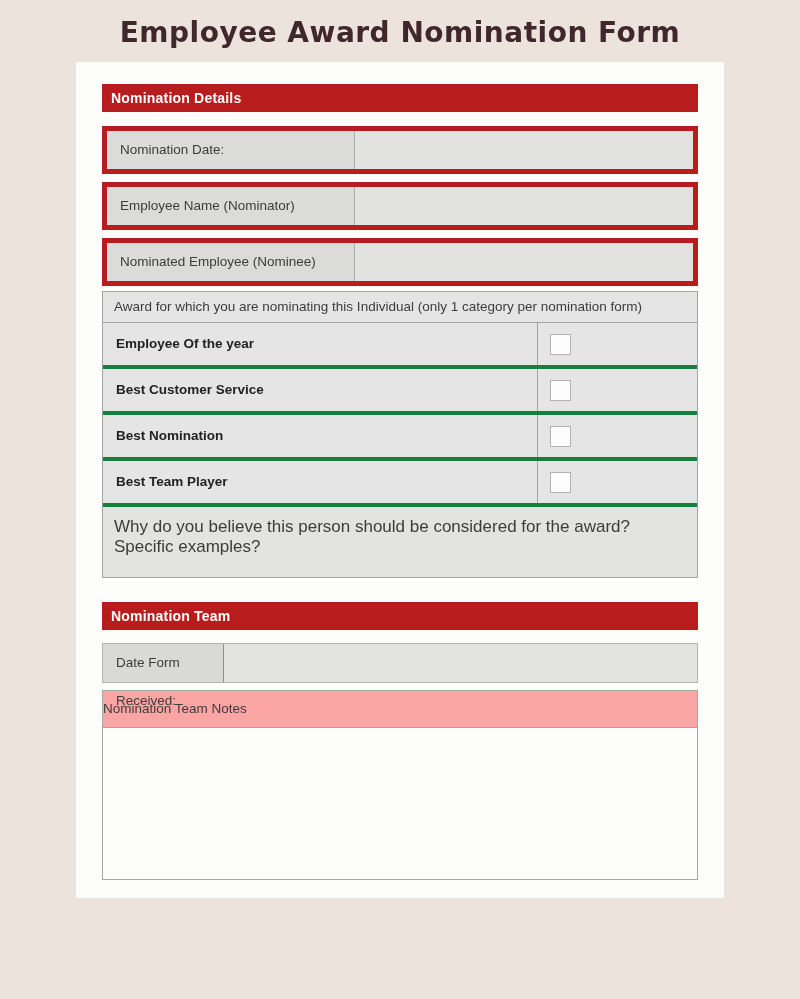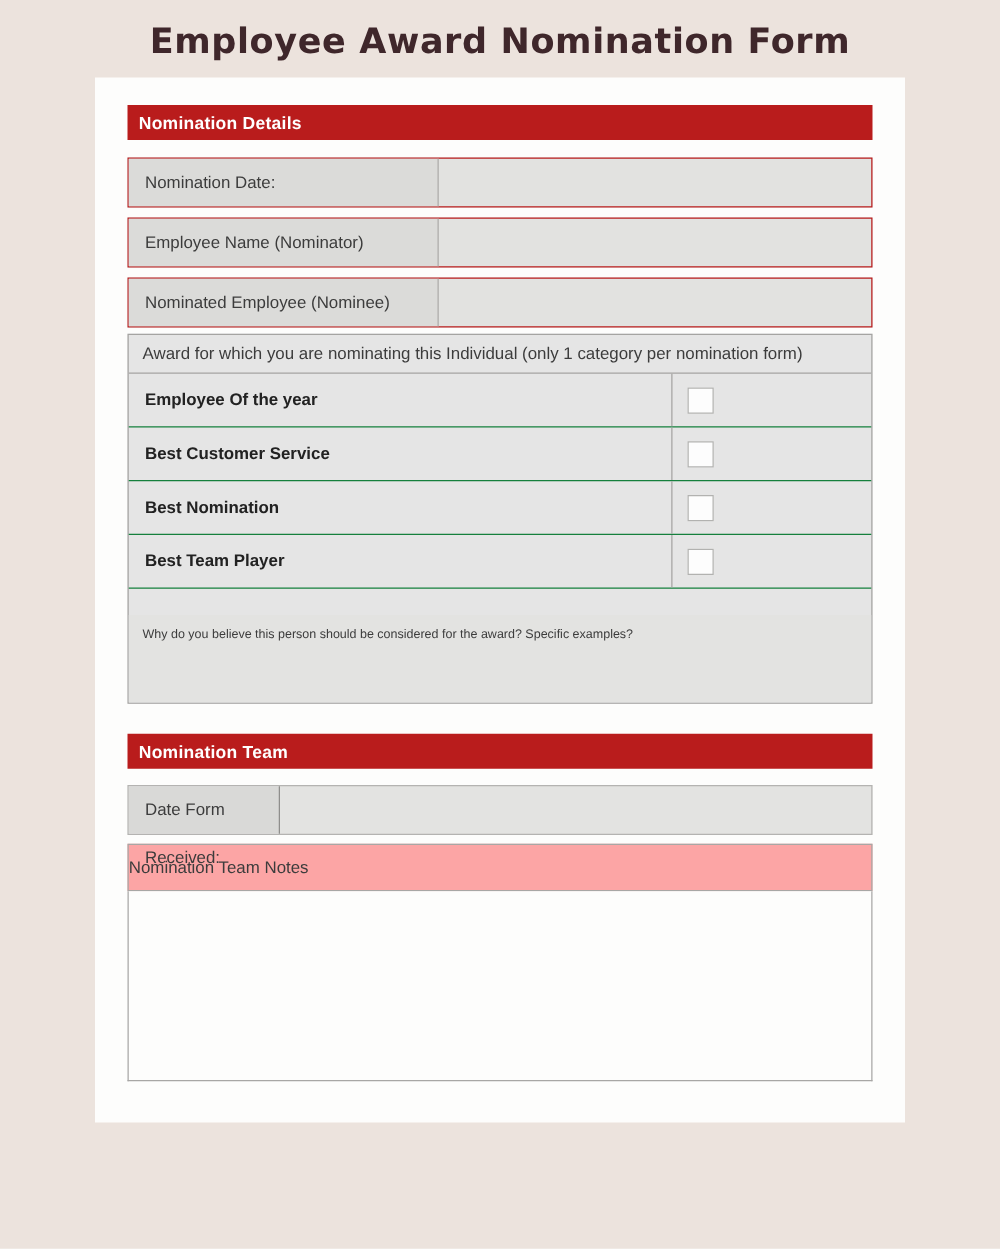--- a/index.html
+++ b/index.html
@@ -50,21 +50,21 @@
     line-height: 28px;
     padding-left: 9px;
     letter-spacing: 0.2px;
   }
   .bar-gap { height: 14px; }
 
   
   .field-row {
     display: flex;
     height: 38px;
-    border: 1px solid #b91c1c;
+    border: 5px solid #b91c1c;
     margin-bottom: 8px;
     background: #e2e2e0;
     justify-content: space-between;
   }
   .field-label {
     width: 248px;
     background: #dbdbd9;
     border-right: 1px solid #adacaa;
     font-size: 13.5px;
     color: #3c3c3c;
@@ -82,21 +82,21 @@
   }
   .award-instruction {
     font-size: 13.5px;
     color: #3c3c3c;
     padding: 7px 11px 8px 11px;
     border-bottom: 1px solid #a5a4a2;
   }
   .option-row {
     display: flex;
     height: 42px;
-    border-bottom: 1px solid #15803d;
+    border-bottom: 4px solid #15803d;
   }
   .option-label {
     flex: 1;
     font-size: 13.5px;
     font-weight: bold;
     color: #222222;
     line-height: 42px;
     padding-left: 13px;
   }
   .option-check-cell {
@@ -111,23 +111,22 @@
     height: 19px;
     border: 1px solid #b2b2b0;
     background: #fdfdfd;
     margin-left: 12px;
   }
   .why-box {
     background: #e3e3e1;
     height: 70px;
     padding: 10px 11px 0 11px;
     box-sizing: border-box;
-    font-size: 10px;
-    color: #3c3c3c;
-    margin-top: 21px;
+    font-size: 17px;
+    color: #3c3c3c;
   }
 
   
   .section-gap { height: 24px; }
   .date-row {
     display: flex;
     height: 38px;
     border: 1px solid #b4b3b1;
     background: #e3e3e1;
     margin-top: 13px;

